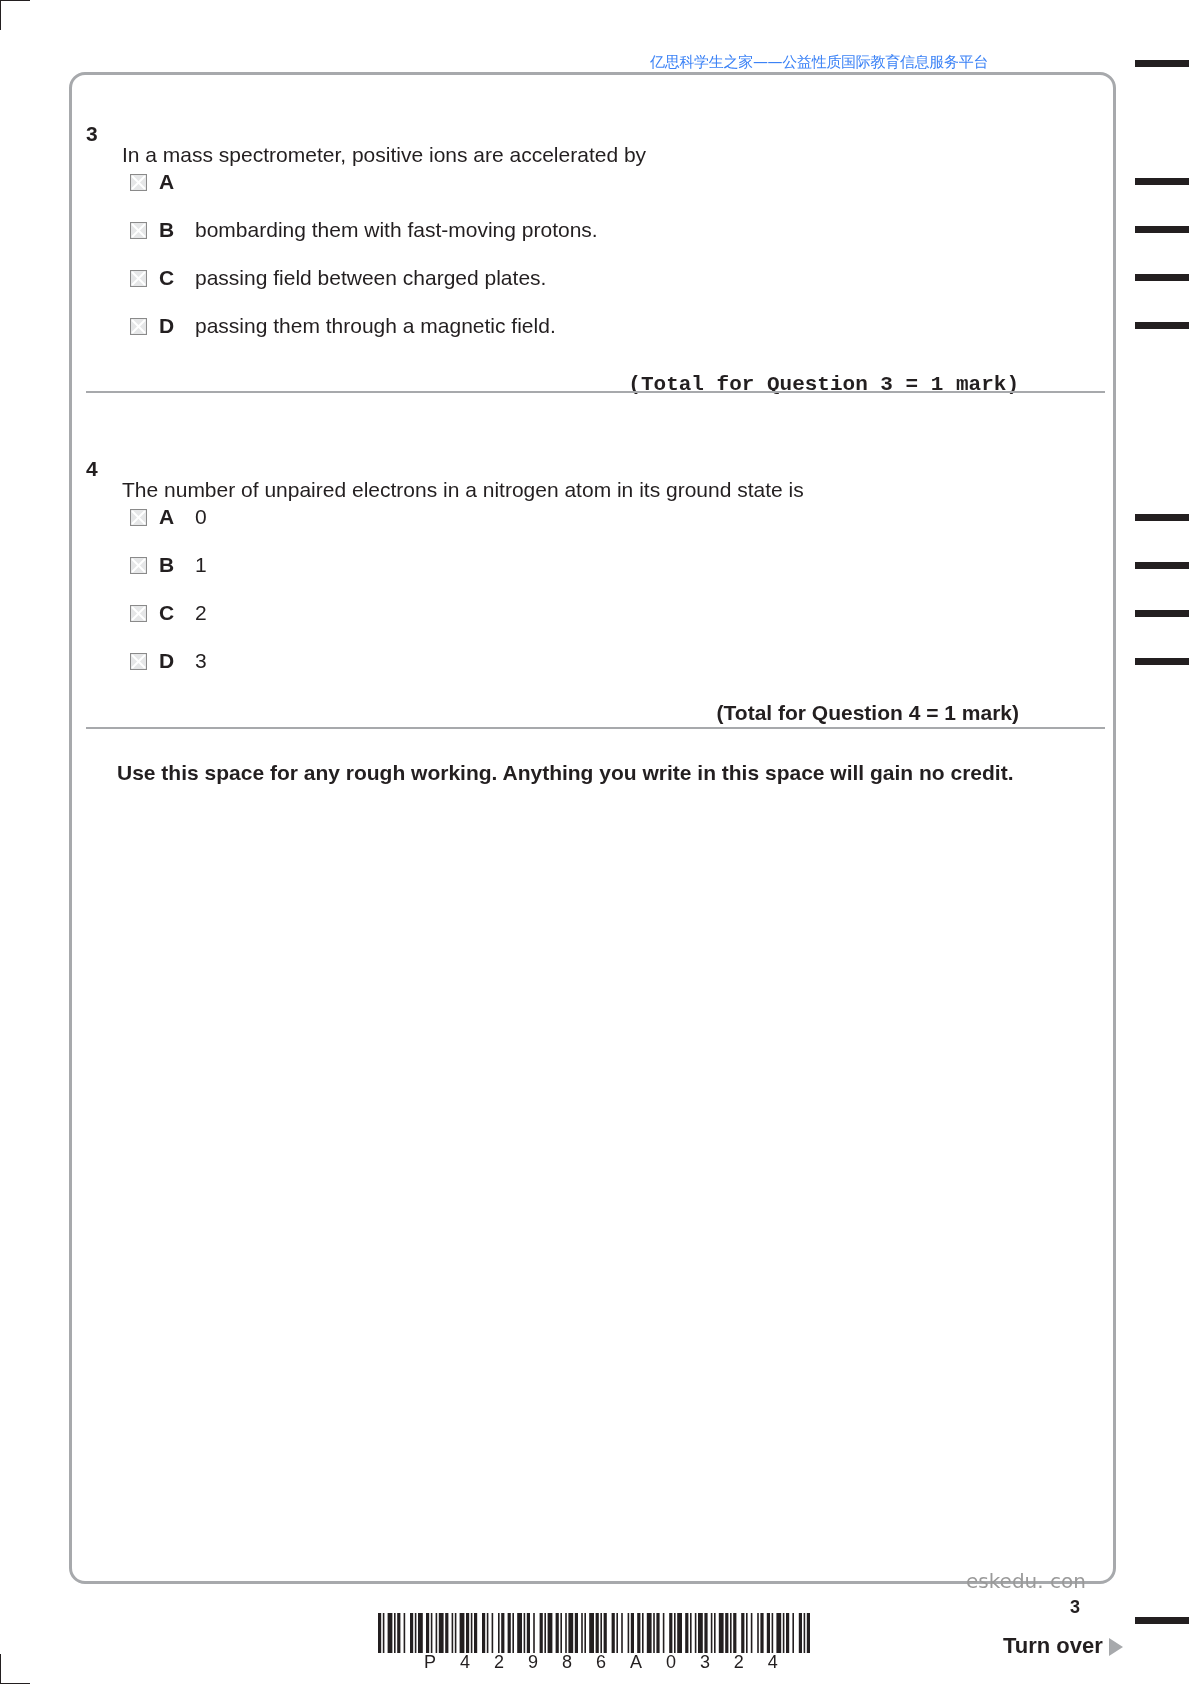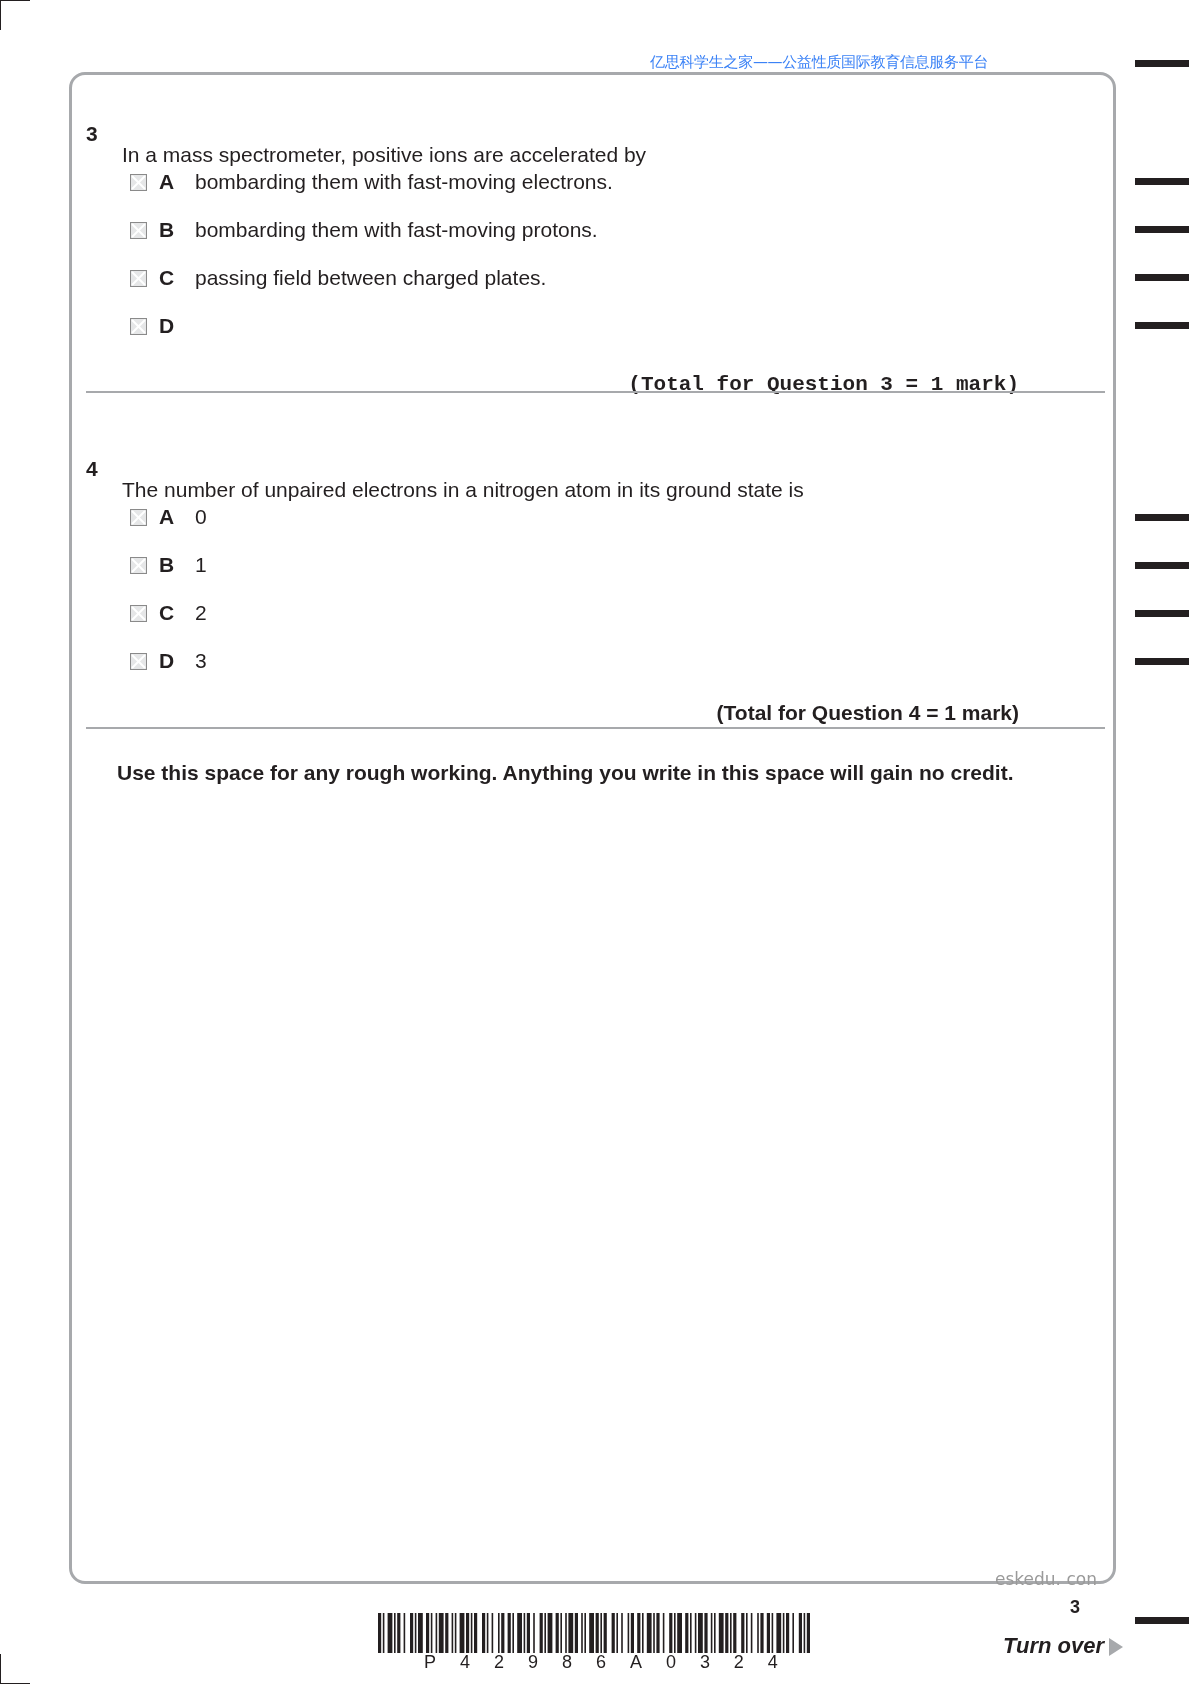--- a/index.html
+++ b/index.html
@@ -14,24 +14,24 @@
   .opt { position:absolute; left:130px; height:26px; display:flex; align-items:center; }
   .cb { width:17px; height:17px; box-sizing:border-box; border:1px solid #8a8a8a;
         background:#e6e7e8; position:relative; margin-right:12px; }
   .cb svg { position:absolute; left:0; top:0; }
   .letter { font-weight:bold; font-size:21px; width:36px; }
   .otext { font-size:21px; white-space:nowrap; }
   .total { position:absolute; right:172px; font-weight:bold; font-size:21px; white-space:nowrap; }
   .sep { position:absolute; left:86px; width:1019px; height:2px; background:#a7a9ac; }
   .rough { position:absolute; left:117px; width:960px; font-weight:bold; font-size:21px; white-space:nowrap; }
   .bar { position:absolute; left:1135px; width:54px; height:7px; background:#231f20; }
-  .eskedu { position:absolute; left:966px; top:1569px; font-size:17px; color:#9a9a9a;
-            font-family:"DejaVu Sans", sans-serif;margin-left:29px; }
+  .eskedu { position:absolute; left:966px; top:1569px; font-size:20px; color:#9a9a9a;
+            font-family:"DejaVu Sans", sans-serif; }
   .pagenum { position:absolute; left:1070px; top:1597px; font-weight:bold; font-size:18px; }
-  .turnover { position:absolute; left:1003px; top:1633px; font-weight:bold; font-style:italic; font-size:22px; white-space:nowrap; }
+  .turnover { position:absolute; left:1003px; top:1633px; font-weight:bold; font-size:22px; white-space:nowrap; }
   .arrow { position:absolute; left:1109px; top:1638px; width:0; height:0;
            border-top:9px solid transparent; border-bottom:9px solid transparent; border-left:14px solid #a7a9ac; }
   .barcode { position:absolute; left:378px; top:1613px; width:432px; height:40px; }
   .barcode-digits { position:absolute; left:378px; top:1652px; width:400px; display:flex; justify-content:space-between;
                     font-size:18px; font-family:"Liberation Sans", sans-serif; color:#231f20; padding-left:46px; box-sizing:border-box; }
   .crop { position:absolute; background:#231f20; }
 </style>
 </head>
 <body>
 
@@ -60,21 +60,20 @@
   <div class="qtext" style="top:122px;">In a mass spectrometer, positive ions are accelerated by</div>
 
   <div class="opt" style="top:169px;">
     <span class="cb">
         <svg width="15" height="15">
           <line x1="1" y1="1" x2="14" y2="14" stroke="#fff" stroke-width="2"></line>
           <line x1="14" y1="1" x2="1" y2="14" stroke="#fff" stroke-width="2"></line>
         </svg>
       </span>
     <span class="letter">A</span>
-    <span class="otext">bombarding them with fast-moving electrons.</span>
   </div>
   <div class="opt" style="top:217px;">
     <span class="cb">
         <svg width="15" height="15">
           <line x1="1" y1="1" x2="14" y2="14" stroke="#fff" stroke-width="2"></line>
           <line x1="14" y1="1" x2="1" y2="14" stroke="#fff" stroke-width="2"></line>
         </svg>
       </span>
     <span class="letter">B</span>
     <span class="otext">bombarding them with fast-moving protons.</span>
@@ -90,20 +89,21 @@
     <span class="otext">passing field between charged plates.</span>
   </div>
   <div class="opt" style="top:313px;">
     <span class="cb">
         <svg width="15" height="15">
           <line x1="1" y1="1" x2="14" y2="14" stroke="#fff" stroke-width="2"></line>
           <line x1="14" y1="1" x2="1" y2="14" stroke="#fff" stroke-width="2"></line>
         </svg>
       </span>
     <span class="letter">D</span>
+    <span class="otext">passing them through a magnetic field.</span>
   </div>
 
   <div class="total" style="top:373px;font-family:Liberation Mono, monospace;">(Total for Question 3 = 1 mark)</div>
   <div class="sep" style="top:391px;"></div>
 </div>
 
 <div>
   <div class="qnum" style="top:457px;">4</div>
   <div class="qtext" style="top:457px;">The number of unpaired electrons in a nitrogen atom in its ground state is</div>
 

